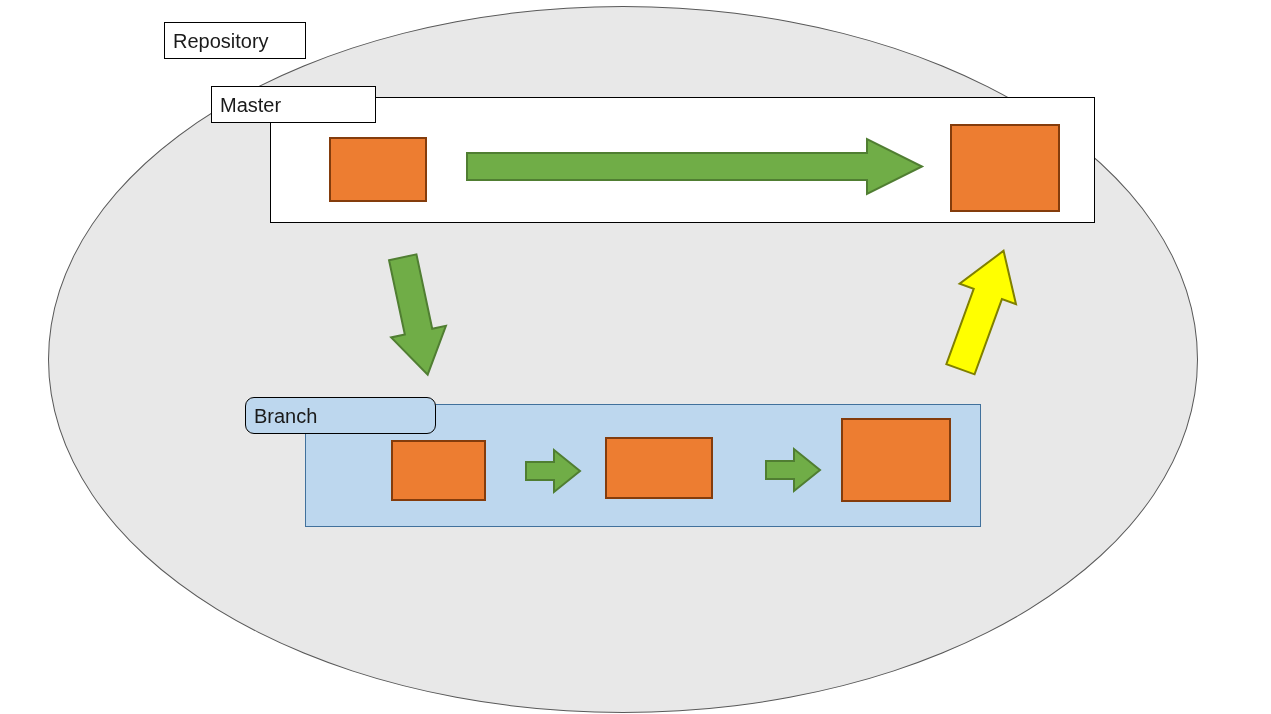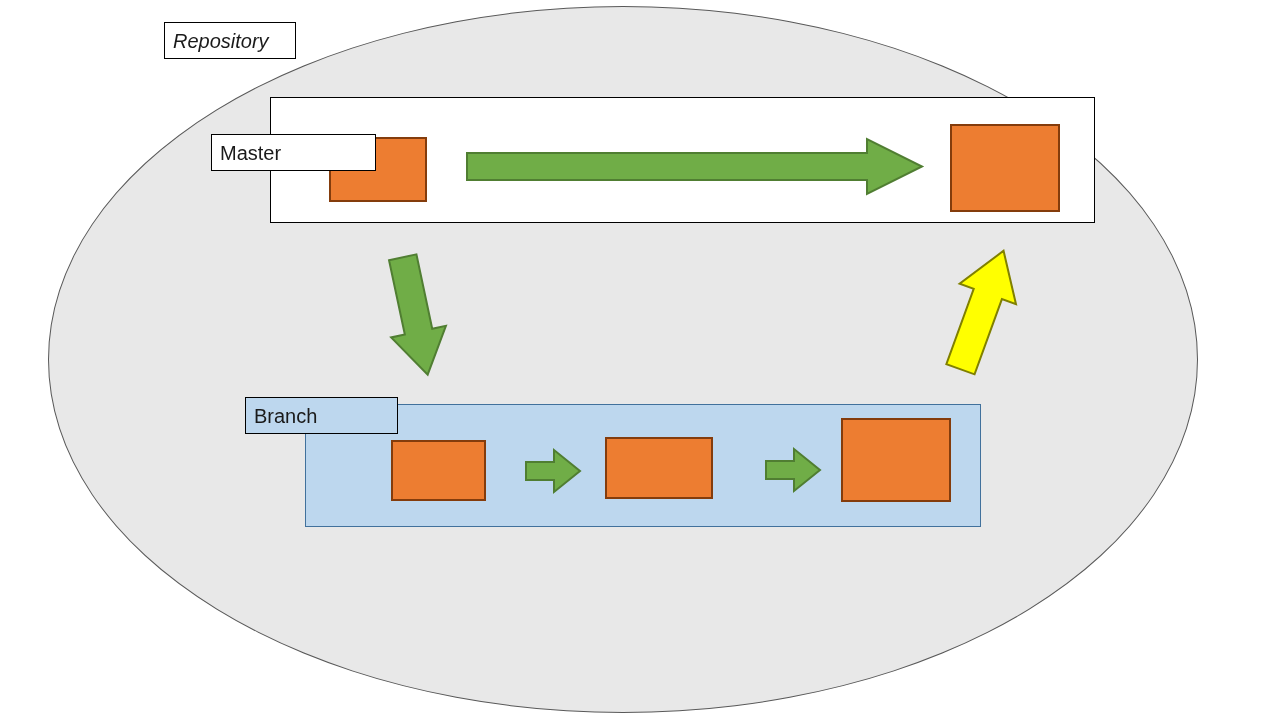--- a/index.html
+++ b/index.html
@@ -27,23 +27,23 @@
   }
   .branch-lane{
     left:305px;top:404px;width:676px;height:123px;
     background:var(--branch-fill);border:1px solid var(--branch-border);
   }
   .label{
     position:absolute;z-index:4;display:flex;align-items:center;
     padding:0 8px;font-size:20px;line-height:1;box-sizing:border-box;
     border:1px solid var(--box-border);background:#ffffff;white-space:nowrap;
   }
-  .repo-label{left:164px;top:22px;width:132px;height:37px;font-style:italic;}
-  .master-label{left:211px;top:86px;width:165px;height:37px;margin-top:48px;}
-  .branch-label{left:245px;top:397px;width:153px;height:37px;background:var(--branch-fill);}
+  .repo-label{left:164px;top:22px;width:142px;height:37px;}
+  .master-label{left:211px;top:86px;width:165px;height:37px;}
+  .branch-label{left:245px;top:397px;width:191px;height:37px;background:var(--branch-fill);border-radius:9px;}
   .merge-label{left:1013px;top:311px;width:166px;height:35px;background:var(--arrow-yellow-fill);}
   .commit{
     position:absolute;z-index:3;box-sizing:border-box;
     background:var(--commit-fill);border:2px solid var(--commit-border);
   }
   .commit.m1{left:329px;top:137px;width:98px;height:65px;}
   .commit.m2{left:950px;top:124px;width:110px;height:88px;}
   .commit.b1{left:391px;top:440px;width:95px;height:61px;}
   .commit.b2{left:605px;top:437px;width:108px;height:62px;}
   .commit.b3{left:841px;top:418px;width:110px;height:84px;}

